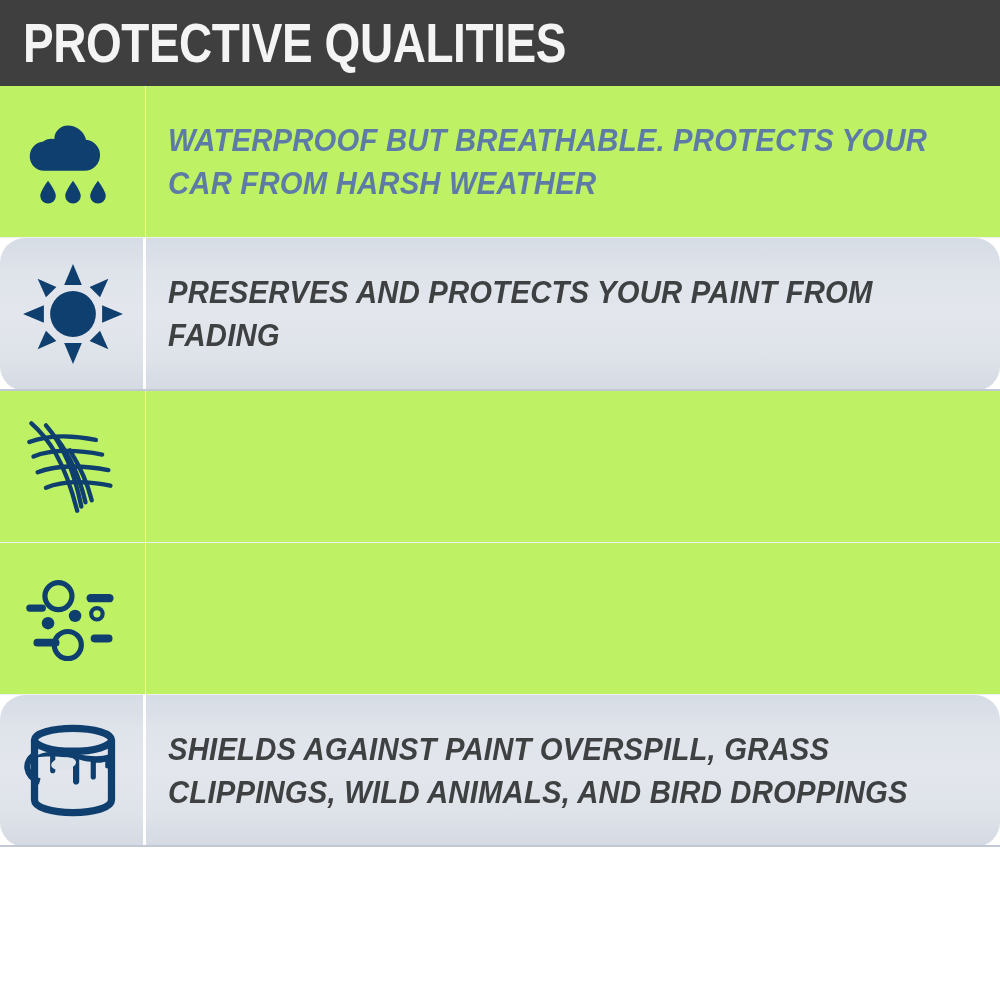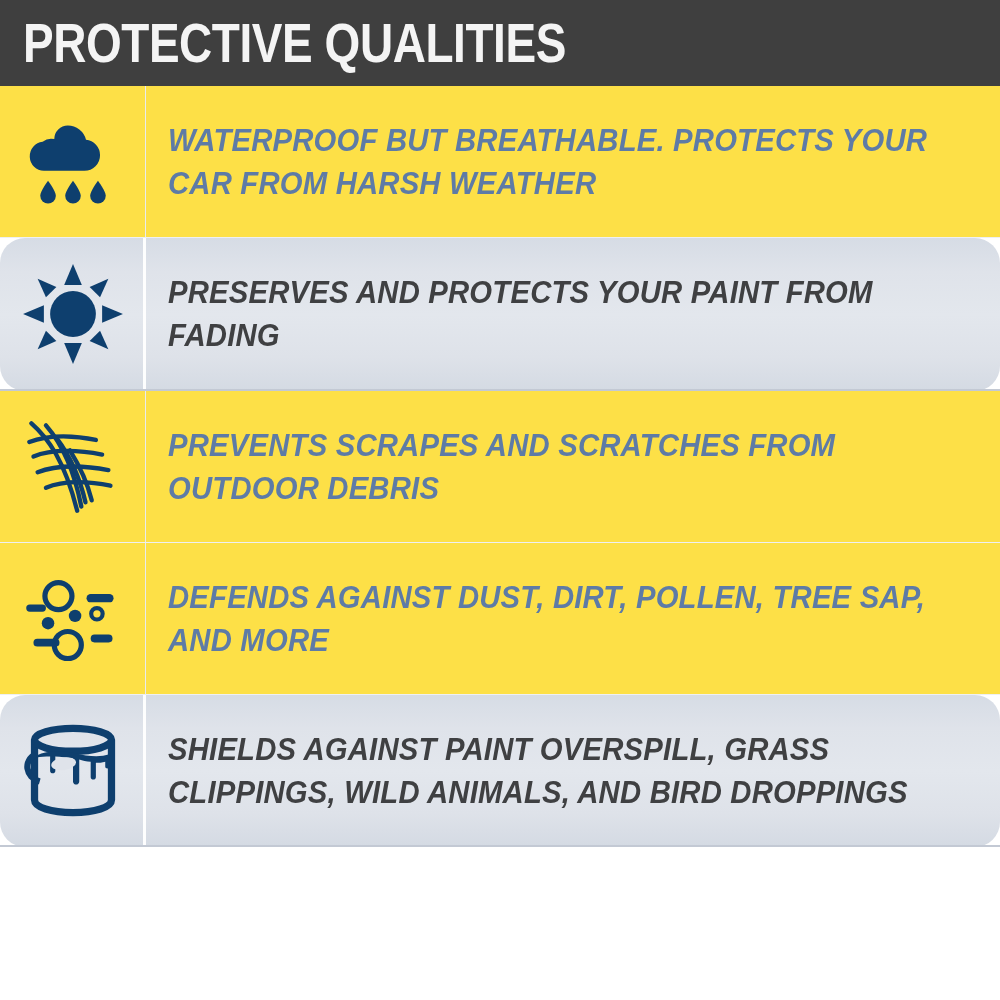--- a/index.html
+++ b/index.html
@@ -60,21 +60,21 @@
   .feature-row {
     position: relative;
     display: flex;
     align-items: stretch;
     width: 1000px;
     height: 152.3px;
     box-sizing: border-box;
   }
 
   .feature-row.bg-white {
-    background: #fde047;
+    background: #bef264;
   }
   .feature-row.bg-tint {
     background: linear-gradient(to bottom, #d6dce5 0%, #dfe3ea 22%, #e3e7ed 50%, #dee2e9 78%, #d4dae3 100%);
     border-radius: 25px;
   }
   .feature-row.bg-tint::after {
     content: "";
     position: absolute;
     left: 0;
     right: 0;
@@ -199,45 +199,39 @@
             <path d="M24 10 C38 26 50 48 58 88"></path>
             <path d="M34 22 C46 38 56 58 62 84"></path>
             <path d="M47 34 C57 50 64 66 68 82"></path>
             <path d="M8 26 C28 18 54 20 72 24"></path>
             <path d="M12 40 C30 32 58 34 78 38"></path>
             <path d="M16 55 C36 47 64 49 84 53"></path>
             <path d="M24 70 C42 62 68 64 86 68"></path>
           </g>
         </svg>
       </div>
-      <div class="text-cell">
-        <p class="feature-text text-blue">PREVENTS SCRAPES AND SCRATCHES FROM OUTDOOR DEBRIS</p>
-      </div>
     </div>
 
 
     <div class="feature-row bg-white">
       <div class="icon-cell">
         <svg class="icon-box" viewBox="0 0 100 100">
           <g fill="#0e3f6e" stroke="#0e3f6e">
             <circle cx="36" cy="28" r="13" fill="none" stroke-width="5"></circle>
             <circle cx="45" cy="75" r="13" fill="none" stroke-width="5"></circle>
             <circle cx="73" cy="45" r="5.5" fill="none" stroke-width="4"></circle>
             <circle cx="52" cy="47" r="6" stroke="none"></circle>
             <circle cx="26" cy="54" r="6" stroke="none"></circle>
             <rect x="5" y="36" width="19" height="7" rx="3.5" stroke="none"></rect>
             <rect x="63" y="26" width="26" height="8" rx="4" stroke="none"></rect>
             <rect x="12" y="69" width="25" height="7.5" rx="3.7" stroke="none"></rect>
             <rect x="67" y="65" width="21" height="7.5" rx="3.7" stroke="none"></rect>
           </g>
         </svg>
       </div>
-      <div class="text-cell">
-        <p class="feature-text text-blue">DEFENDS AGAINST DUST, DIRT, POLLEN, TREE SAP, AND MORE</p>
-      </div>
     </div>
 
     <div class="feature-row bg-tint">
       <div class="icon-cell">
         <svg class="icon-box" viewBox="0 0 100 100">
           <g fill="none" stroke="#0e3f6e" stroke-width="7">
 
             <path d="M13 20 L13 78 C13 85 29 90 50 90 C71 90 87 85 87 78 L87 20"></path>
             <ellipse cx="50" cy="20" rx="37" ry="11"></ellipse>
 

